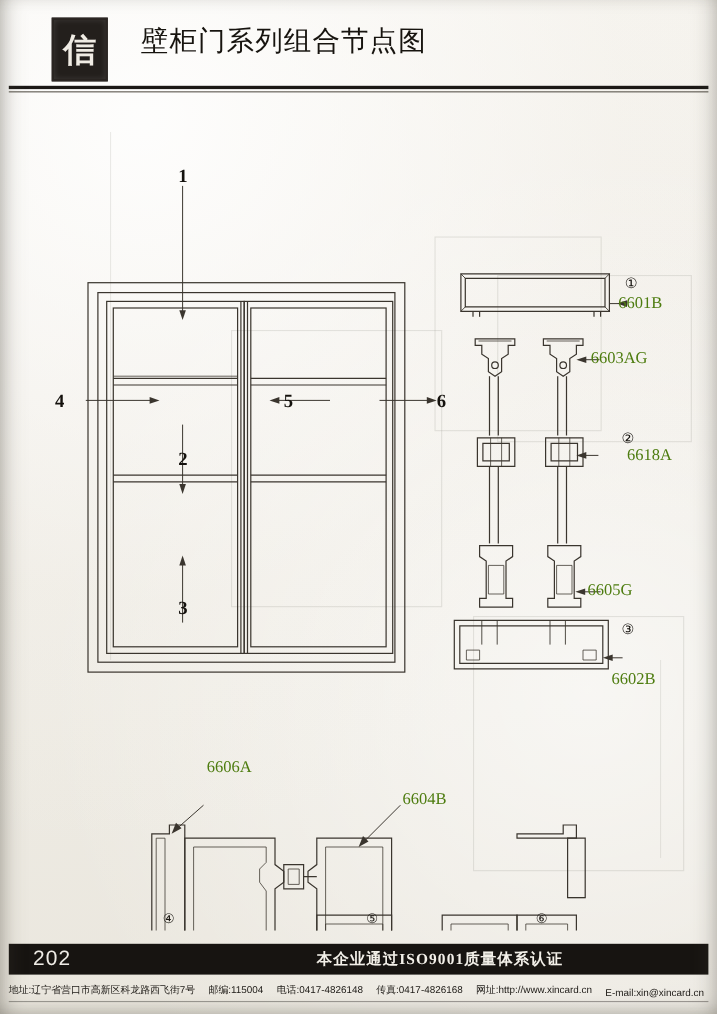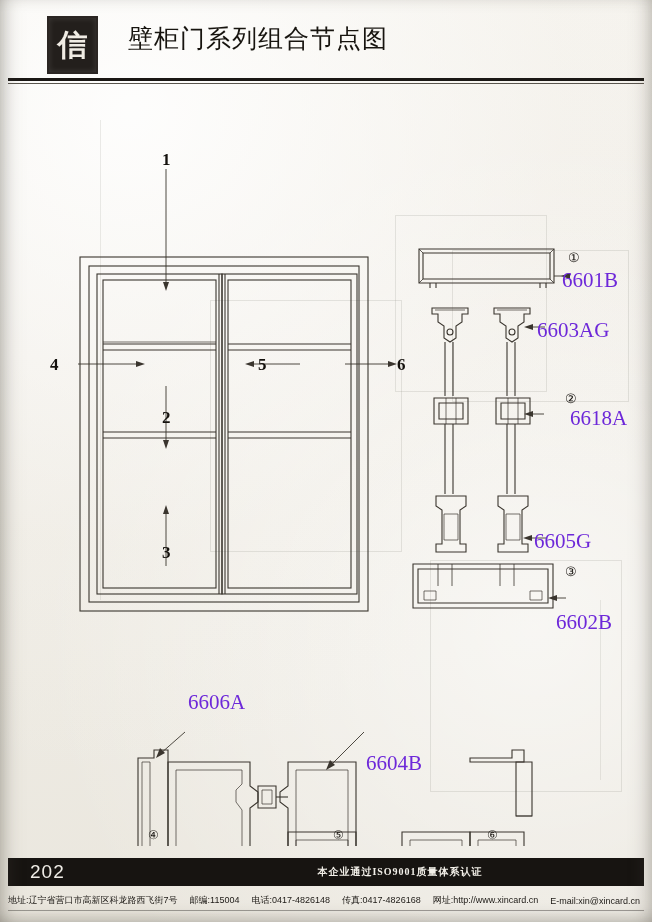--- a/index.html
+++ b/index.html
@@ -89,22 +89,22 @@
   
   #drawing {
     position: absolute;
     left: 0; top: 86px;
     width: 652px;
     height: 760px;
   }
   .lbl {
     position: absolute;
     font-family: "Liberation Serif", serif;
-    font-size: 21px;
-    color: #6d28d9;
+    font-size: 15px;
+    color: #4d7c0f;
     white-space: nowrap;
   }
   .lbl-num {
     position: absolute;
     font-family: "Liberation Serif", serif;
     font-size: 17px;
     font-weight: bold;
     color: #14110d;
     white-space: nowrap;
   }
@@ -145,32 +145,32 @@
     font-size: 19px;
     letter-spacing: 1px;
   }
   #footer-slogan {
     position: absolute;
     left: 400px; top: 14px;
     transform: translate(-50%, -50%);
     color: #f3f0e9;
     font-family: "Liberation Serif", serif;
     font-weight: bold;
-    font-size: 10px;
+    font-size: 14px;
     letter-spacing: 1px;
     white-space: nowrap;
     text-align: right;
   }
   #footer-contact {
     position: absolute;
     left: 8px; top: 36px;
     width: 636px;
     display: flex;
     justify-content: space-between;
-    align-items: center;
+    align-items: flex-end;
     font-family: "Liberation Sans", sans-serif;
     font-size: 9px;
     color: #1d1a16;
     white-space: nowrap;
   }
   #footer-contact span { padding-right: 4px; }
   #footer-rule {
     position: absolute;
     left: 8px; top: 52px;
     width: 636px; height: 1px;
@@ -364,21 +364,21 @@
     <div class="lbl-circ" style="left:568px; top:164px;">①</div>
     <div class="lbl" style="left:562px; top:182px;">6601B</div>
     <div class="lbl" style="left:537px; top:232px;">6603AG</div>
     <div class="lbl-circ" style="left:565px; top:305px;">②</div>
     <div class="lbl" style="left:557px; top:320px;margin-left:13px;">6618A</div>
     <div class="lbl" style="left:534px; top:443px;">6605G</div>
     <div class="lbl-circ" style="left:565px; top:478px;">③</div>
     <div class="lbl" style="left:556px; top:524px;">6602B</div>
 
     <div class="lbl" style="left:188px; top:604px;">6606A</div>
-    <div class="lbl" style="left:366px; top:665px;">6604B</div>
+    <div class="lbl" style="left:366px; top:633px;">6604B</div>
     <div class="lbl-small" style="left:148px; top:742px;">④</div>
     <div class="lbl-small" style="left:333px; top:742px;">⑤</div>
     <div class="lbl-small" style="left:487px; top:742px;">⑥</div>
   </div>
 
   <div id="footer">
     <div id="footer-bar"></div>
     <div id="page-number">202</div>
     <div id="footer-slogan">本企业通过ISO9001质量体系认证</div>
     <div id="footer-contact">

